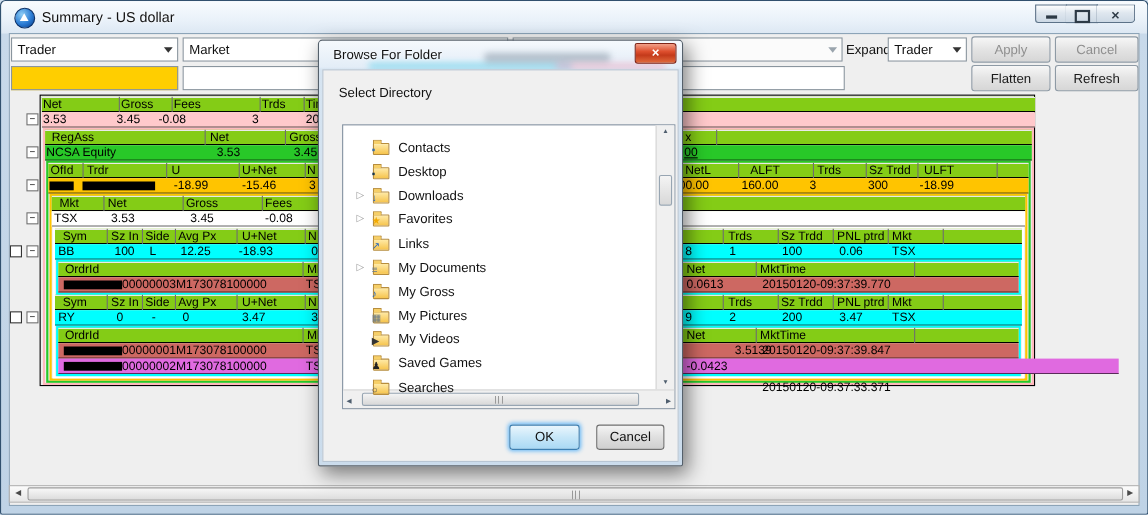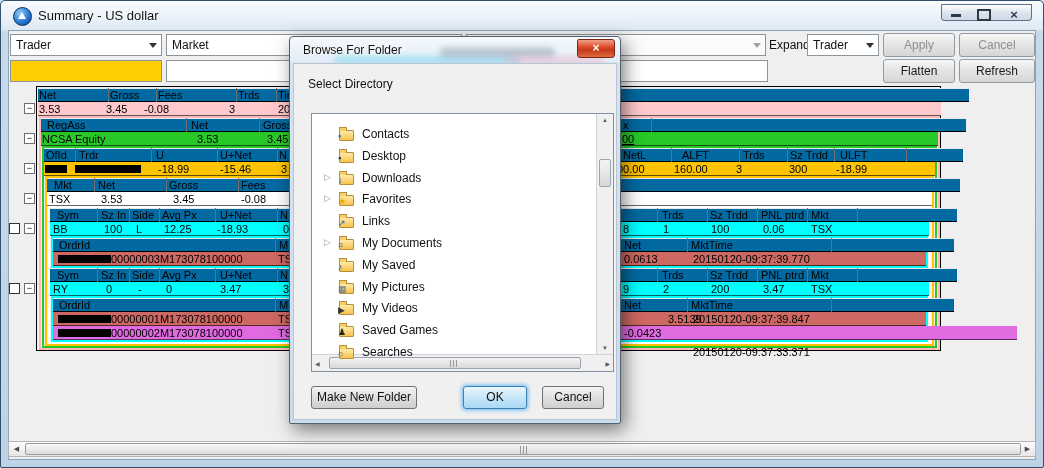--- a/index.html
+++ b/index.html
@@ -36,21 +36,21 @@
     text-align:center;line-height:22px;cursor:default;}
   .tb-btn.disabled{color:#8f8f8f;}
   .field{height:22px;box-sizing:border-box;border:1px solid #8a959e;background:#fff;}
   #filter-trader{background:#ffce00;}
   #expand-label{font-size:12px;color:#111;}
   
   #table-area{left:36px;top:86px;width:905px;height:265px;border:1px solid #000;
     box-sizing:border-box;background:#efefef;}
   .frame{position:absolute;box-sizing:border-box;border-style:solid;border-width:2px;}
   .trow{position:absolute;height:14px;box-shadow:inset 0 -1px rgba(0,0,0,0.6);}
-  .trow.hdr{background:#0369a1;box-shadow:inset 0 1px #e9e9e9,inset 0 -1px #000;padding-left:28px;}
+  .trow.hdr{background:#84cc16;box-shadow:inset 0 1px #e9e9e9,inset 0 -1px #000;}
   .cell{position:absolute;top:0;height:14px;line-height:14px;font-size:11px;color:#000;white-space:pre;}
   .sep{position:absolute;top:0;width:1px;height:14px;background:#6e6e6e;}
   .bar{position:absolute;top:3px;height:8px;background:#000;}
   .minus-btn{width:11px;height:11px;background:#fff;border:1px solid #6e6e6e;box-sizing:border-box;
     font-size:9px;line-height:8px;text-align:center;color:#000;cursor:default;}
   .chk{width:11px;height:11px;background:#fff;border:1px solid #333;box-sizing:border-box;cursor:default;}
   
   #hscroll{left:8px;top:441px;width:1028px;height:16px;background:linear-gradient(#fcfcfc,#e6e6e6);
     border:1px solid #b4b4b4;box-sizing:border-box;}
   .sb-arrow{position:absolute;top:1px;width:13px;height:12px;font-size:7px;color:#4a4a4a;
@@ -387,21 +387,21 @@
       </div>
       <div class="tree-item" style="top: 120px;">
         <span class="tree-tri">▷</span>
         <span class="folder"></span>
         <span class="badge" style="color: rgb(100, 120, 140);">≡</span>
         <span class="tree-label">My Documents</span>
       </div>
       <div class="tree-item" style="top: 141.8px;">
         <span class="folder"></span>
         <span class="badge" style="color: rgb(29, 98, 198);">♪</span>
-        <span class="tree-label">My Saved</span>
+        <span class="tree-label">My Gross</span>
       </div>
       <div class="tree-item" style="top: 163.6px;">
         <span class="folder"></span>
         <span class="badge" style="color: rgb(100, 120, 140);">▦</span>
         <span class="tree-label">My Pictures</span>
       </div>
       <div class="tree-item" style="top: 185.4px;">
         <span class="folder"></span>
         <span class="badge" style="color: rgb(51, 51, 51);">▶</span>
         <span class="tree-label">My Videos</span>
@@ -411,21 +411,20 @@
         <span class="badge" style="color: rgb(34, 34, 34);">♟</span>
         <span class="tree-label">Saved Games</span>
       </div>
       <div class="tree-item" style="top: 229px;">
         <span class="folder"></span>
         <span class="badge" style="color: rgb(85, 85, 85);">○</span>
         <span class="tree-label">Searches</span>
       </div>
     </div>
 
-  <div class="abs dlg-btn" style="left:21px;top:349px;width:106px;">Make New Folder</div>
   <div id="ok-btn" class="abs dlg-btn" style="left:173px;top:349px;width:64px;">OK</div>
   <div class="abs dlg-btn" style="left:252px;top:349px;width:62px;">Cancel</div>
 </div>
 
 <div class="abs minus-btn" style="left: 24px; top: 103px;">−</div>
 <div class="abs minus-btn" style="left: 24px; top: 133px;">−</div>
 <div class="abs minus-btn" style="left: 24px; top: 163px;">−</div>
 <div class="abs minus-btn" style="left: 24px; top: 193px;">−</div>
 <div class="abs minus-btn" style="left: 24px; top: 223px;">−</div>
 <div class="abs minus-btn" style="left: 24px; top: 283px;">−</div>

